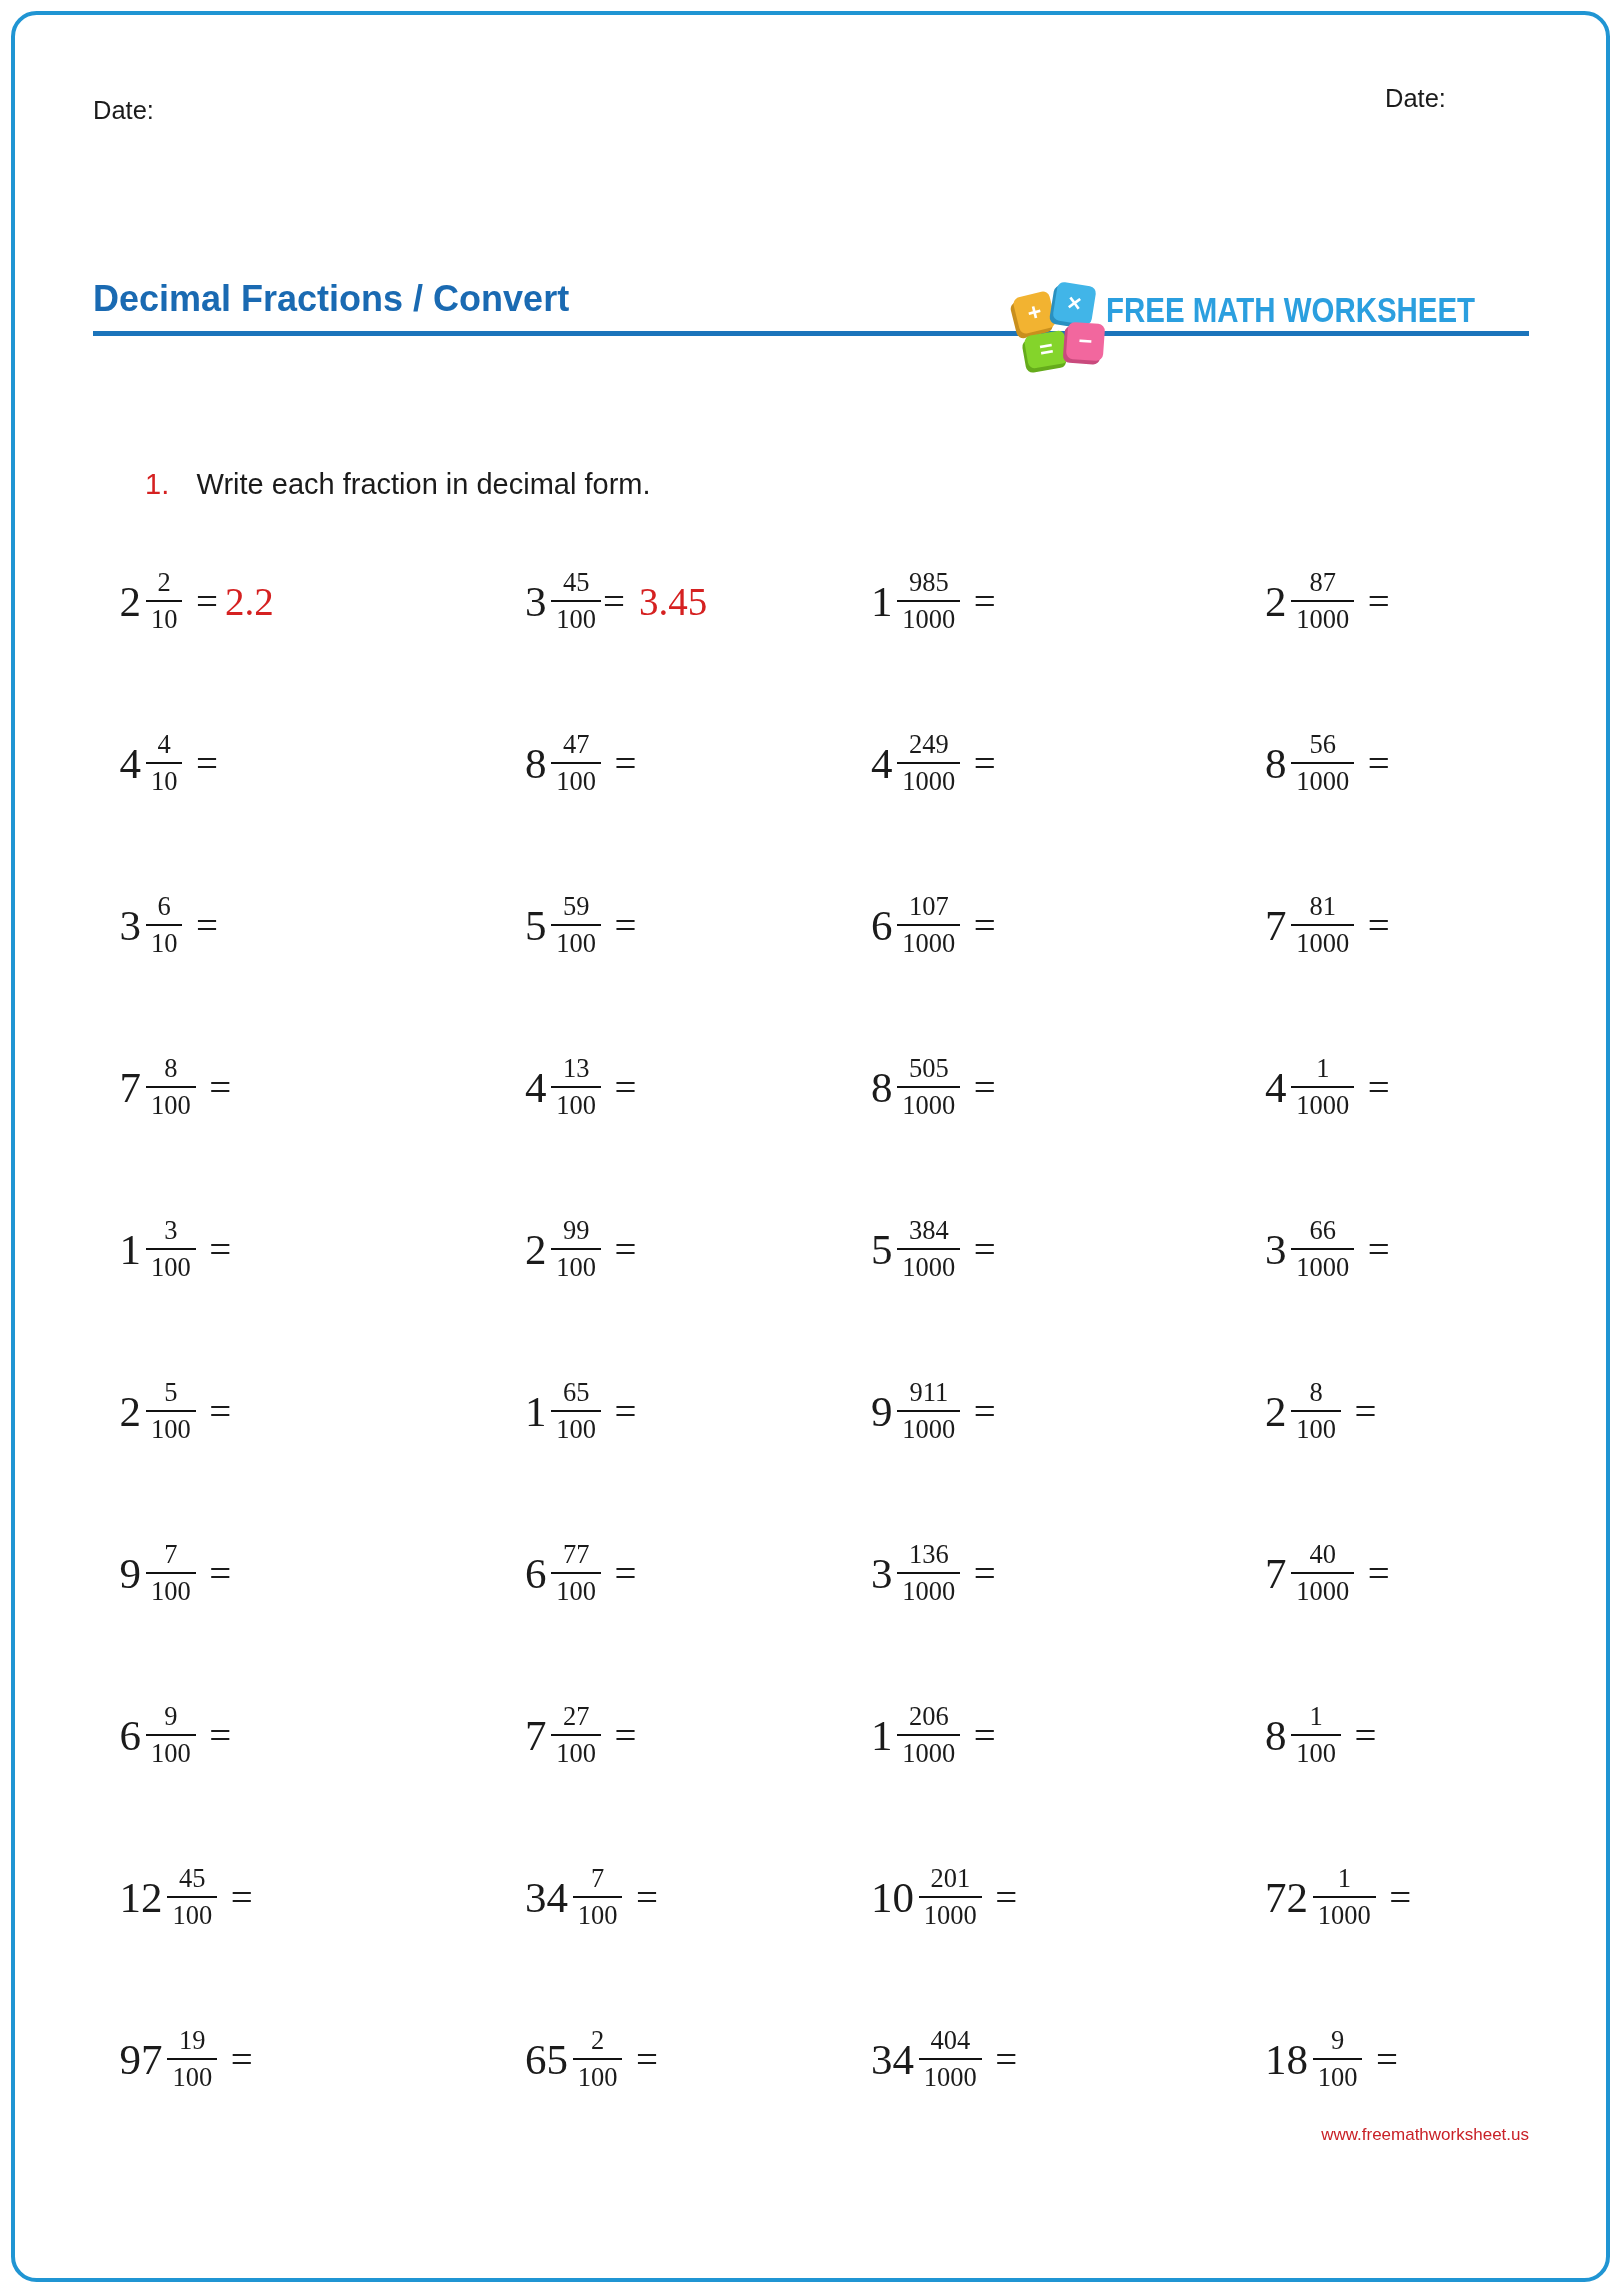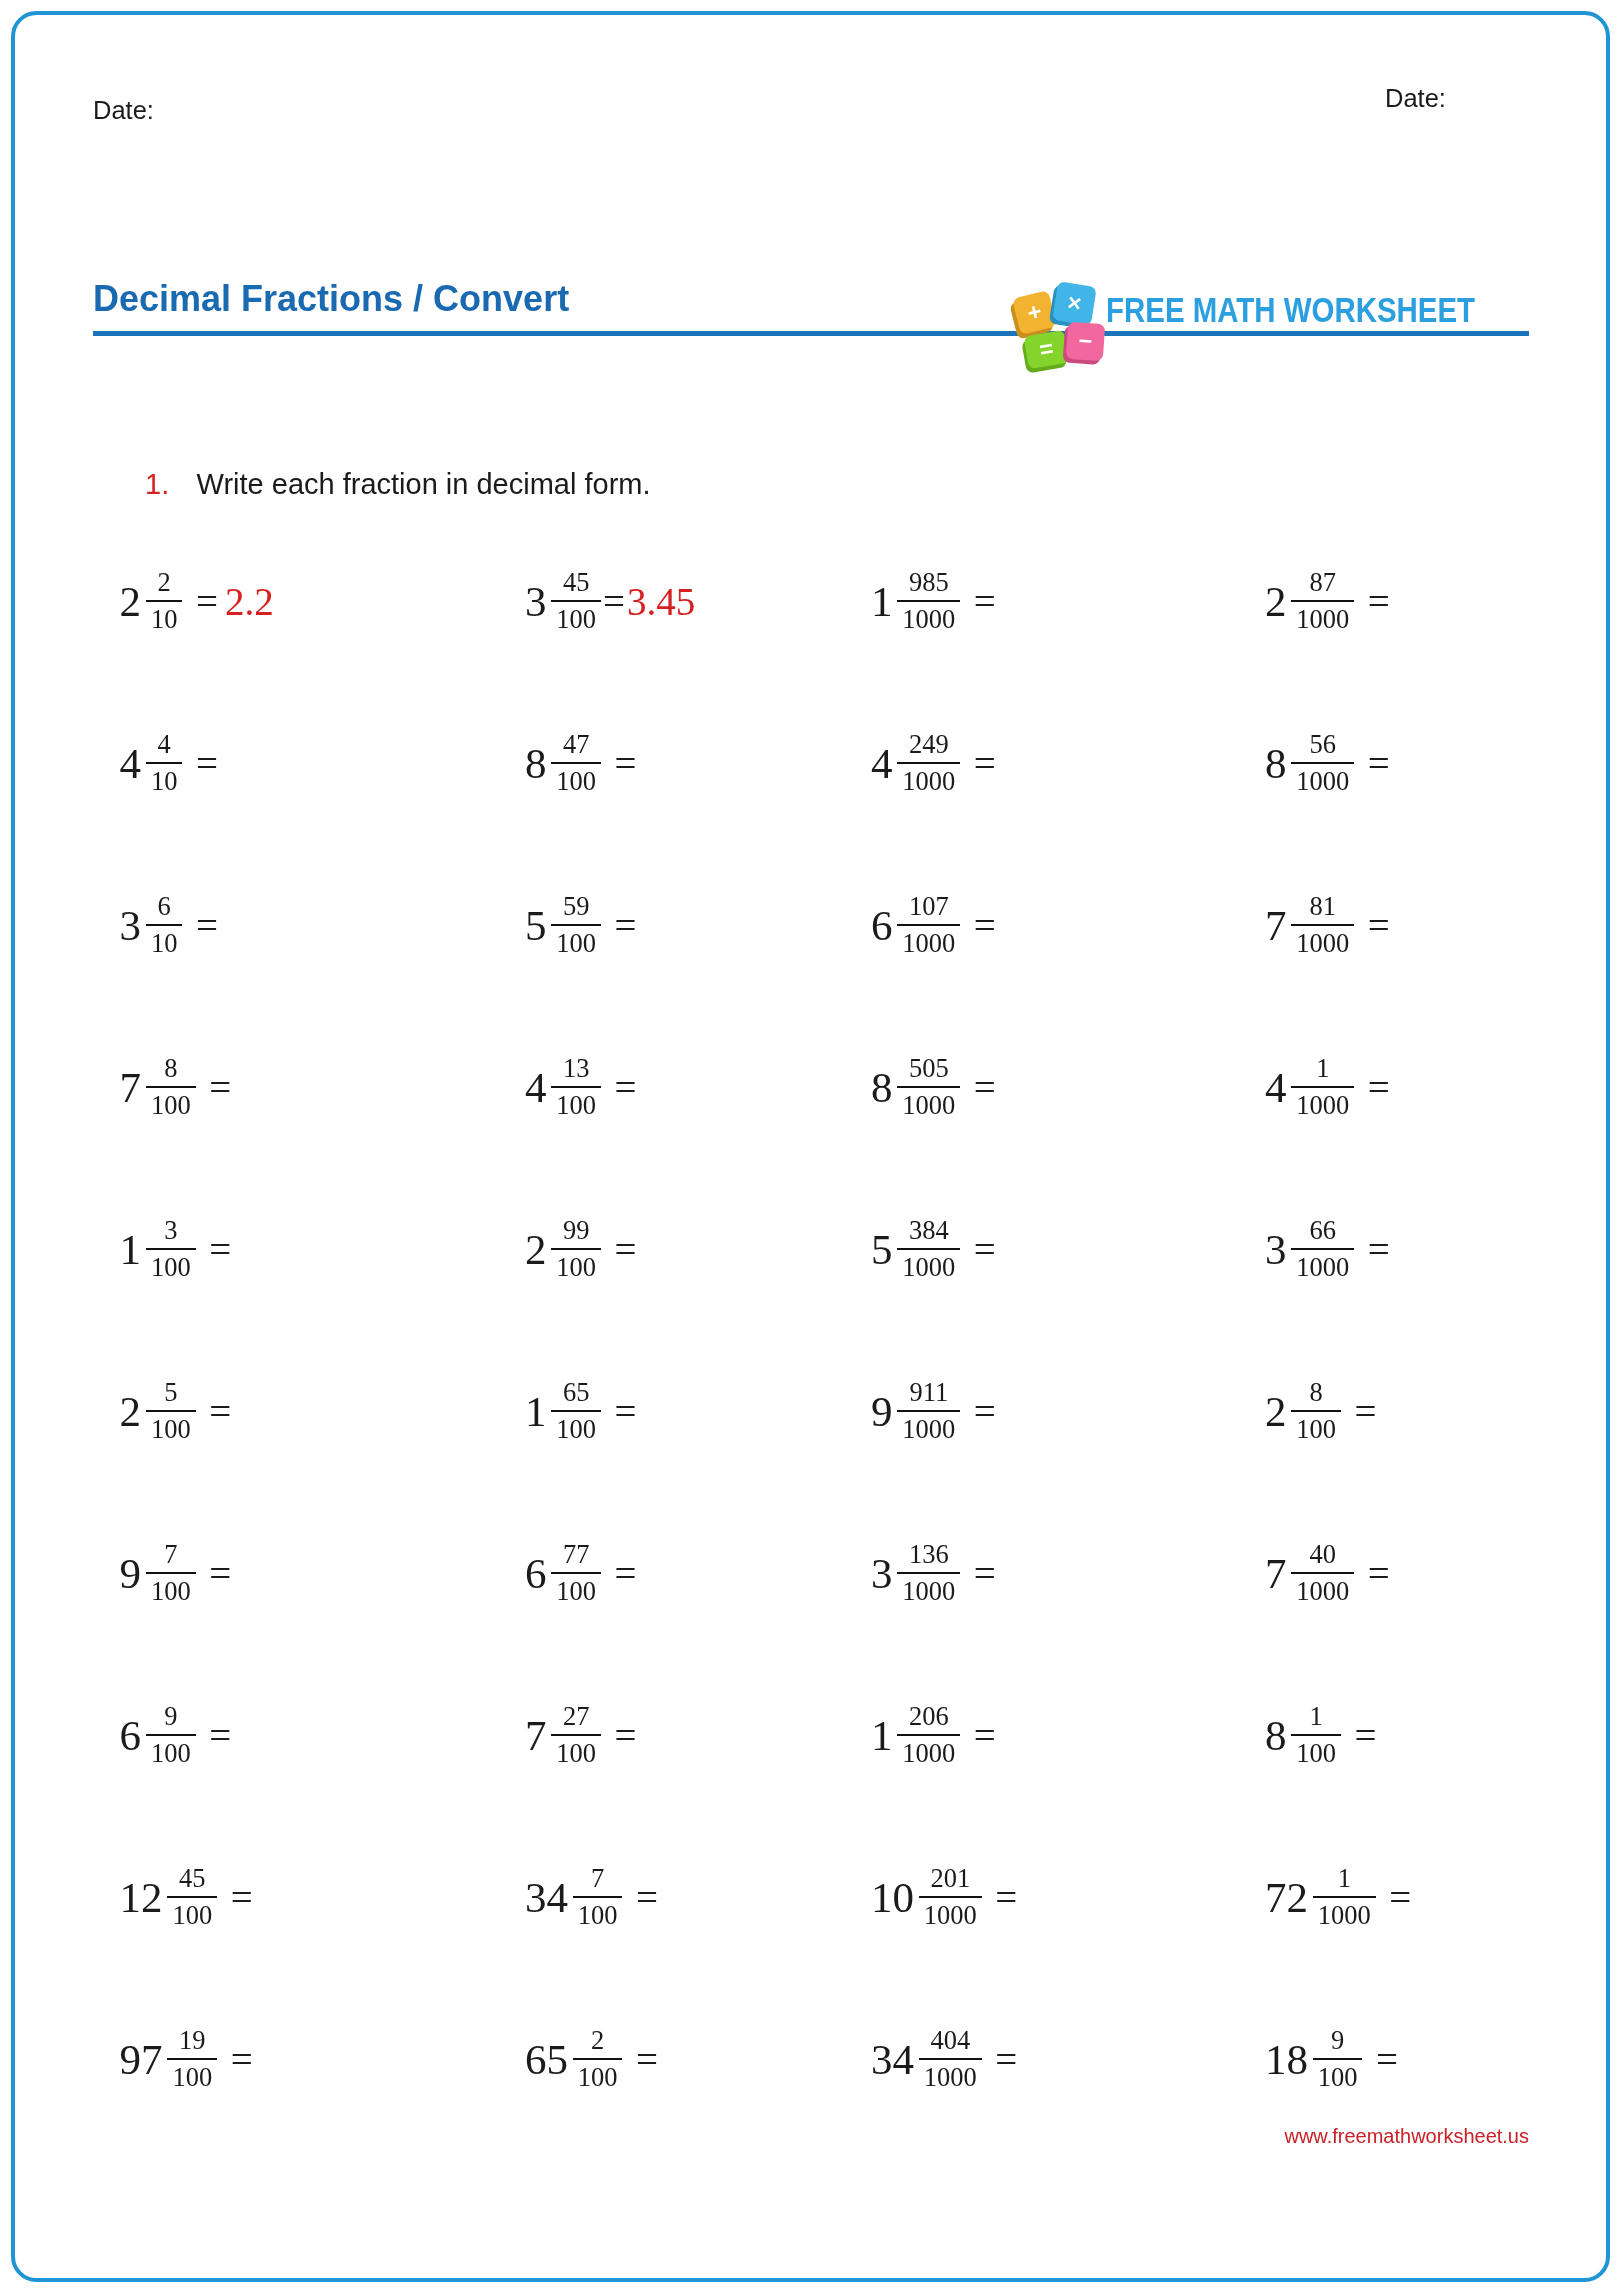--- a/index.html
+++ b/index.html
@@ -70,25 +70,25 @@
   .whole{font-size:43px;line-height:1;}
   .frac{
     display:inline-flex;flex-direction:column;align-items:center;
     margin-left:4.9px;line-height:1;
   }
   .num,.den{font-size:26.5px;padding:0 4.9px;line-height:1.1;}
   .frac-line{height:2.9px;background:#111;align-self:stretch;margin:2.9px 0;}
   .eq{font-size:39px;margin-left:13.7px;line-height:1;}
   .tight .eq{margin-left:2px;}
   .ans{font-size:39px;color:#d52121;margin-left:7px;line-height:1;}
-  .tight .ans{margin-left:2px;}
+  .tight .ans{margin-left:14px;}
 
   .footer{
     position:absolute;right:92px;top:2125px;
-    font-size:20px;color:#c92127;
+    font-size:17px;color:#c92127;
   }
 </style>
 </head>
 <body>
 
 <div class="page-border"></div>
 
 <div class="name-label">Date:</div>
 <div class="date-label">Date:</div>
 

